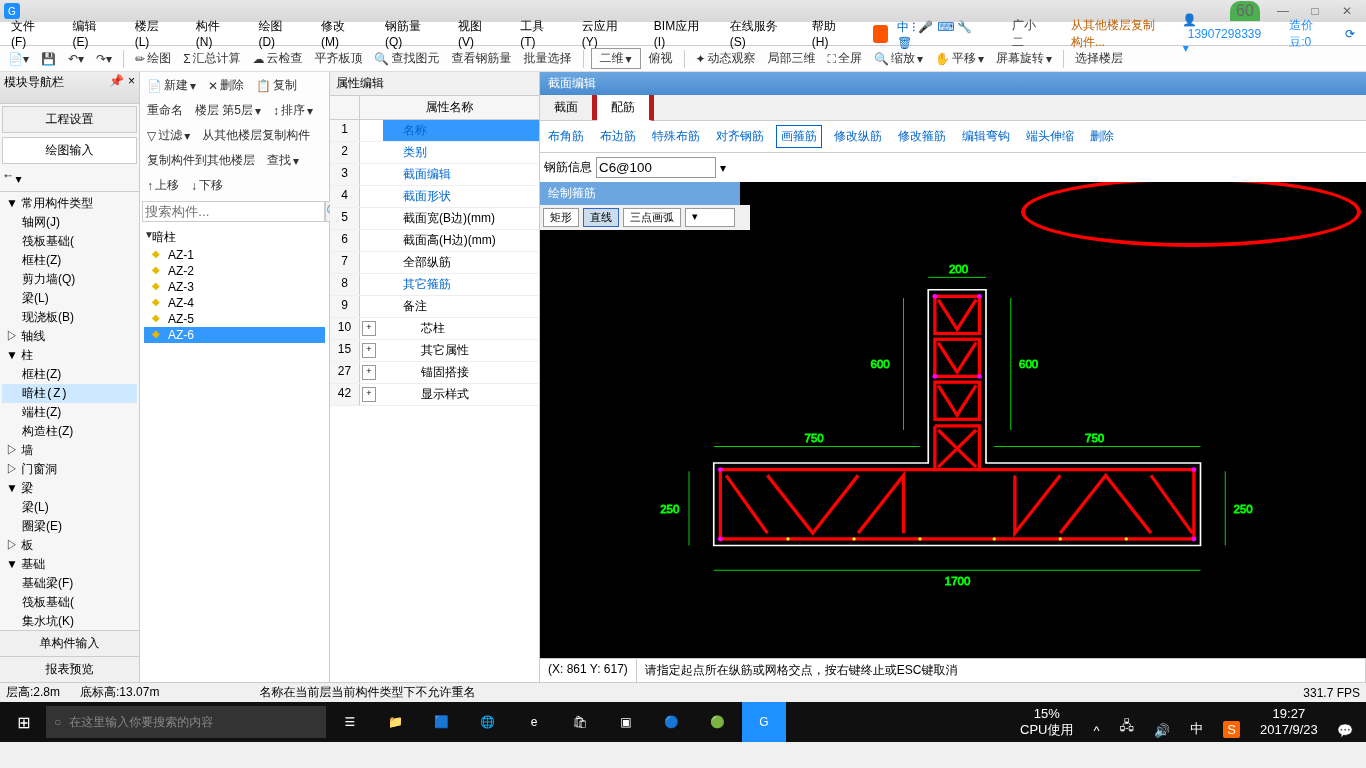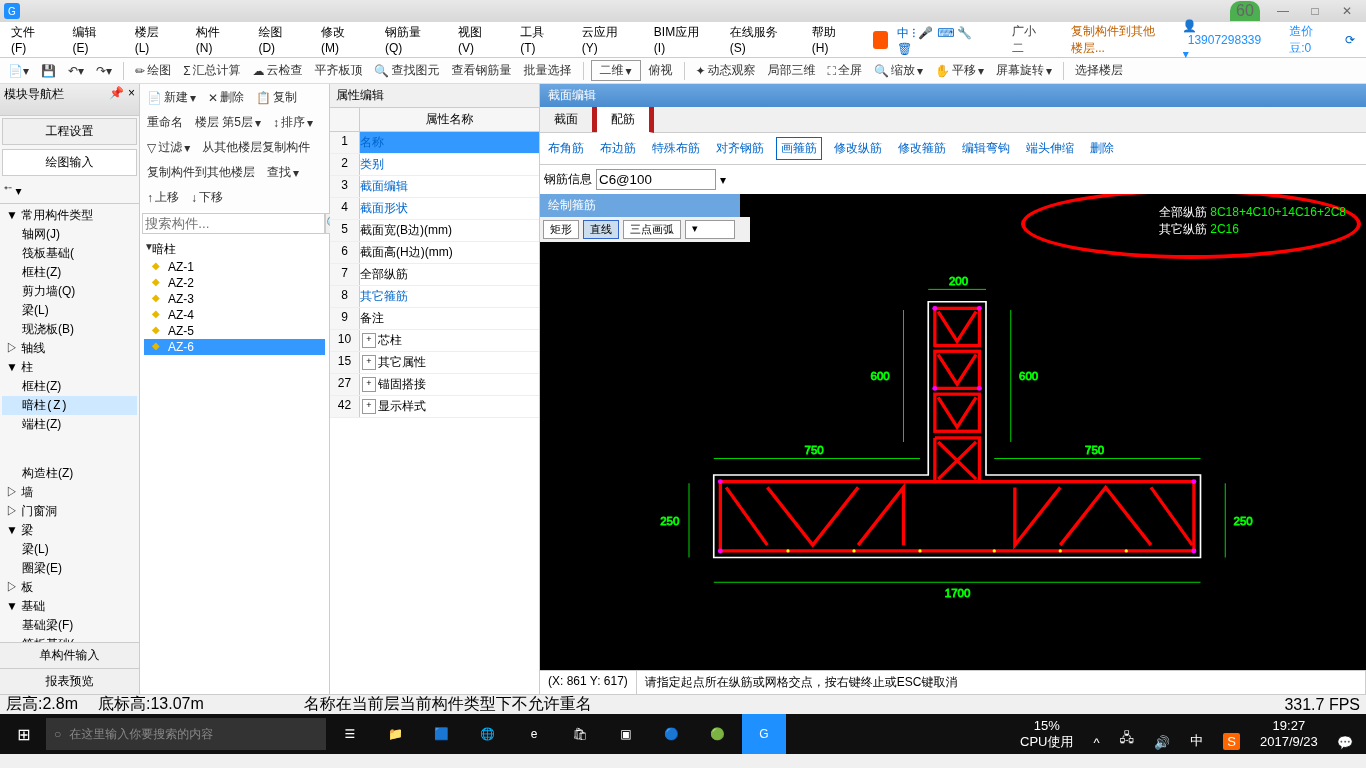--- a/index.html
+++ b/index.html
@@ -3,21 +3,21 @@
 <meta charset="utf-8">
 <style>
 * { box-sizing: border-box; margin: 0; padding: 0; }
 body { font-family: "Microsoft YaHei", SimSun, sans-serif; font-size: 12px; background: #f0f0f0; overflow: hidden; width: 1366px; height: 768px; }
 .titlebar { height: 22px; background: linear-gradient(#e8e8e8,#d8d8d8); display: flex; align-items: center; padding: 0 4px; color: #888; }
 .titlebar .app-icon { width: 16px; height: 16px; background: #1e90ff; border-radius: 3px; margin-right: 4px; display: flex; align-items: center; justify-content: center; color: #fff; font-size: 10px; }
 .titlebar-controls { margin-left: auto; display: flex; gap: 2px; }
 .titlebar-controls span { width: 30px; height: 20px; display: flex; align-items: center; justify-content: center; color: #666; }
 .badge60 { background: #4caf50; color: #fff; border-radius: 10px 10px 0 0; padding: 1px 8px; font-size: 16px; margin-right: 6px; }
 
-.menubar { height: 36px; background: #fff; display: flex; align-items: center; padding: 0 6px; border-bottom: 1px solid #ccc; gap: 19px; }
+.menubar { height: 24px; background: #fff; display: flex; align-items: center; padding: 0 6px; border-bottom: 1px solid #ccc; gap: 19px; }
 .menubar span { padding: 2px 5px; cursor: default; }
 .menubar .ime-icons { margin-left: 4px; display: flex; gap: 4px; align-items: center; }
 .menubar .ime-icons i { width: 18px; height: 18px; background: #ff6600; border-radius: 3px; }
 .menubar .right { margin-left: auto; color: #1e90ff; display: flex; gap: 10px; align-items: center; }
 .menubar .marquee { color: #c06000; }
 
 .toolbar1, .toolbar2 { height: 26px; background: #fdfdfd; border-bottom: 1px solid #ddd; display: flex; align-items: center; padding: 0 4px; gap: 4px; font-size: 12px; }
 .tbtn { display: flex; align-items: center; gap: 2px; padding: 2px 4px; color: #333; }
 .sep { width: 1px; height: 18px; background: #ccc; margin: 0 3px; }
 
@@ -48,21 +48,21 @@
 .content-row { flex: 1; display: flex; }
 
 .propgrid { width: 210px; border-right: 1px solid #ccc; background: #fff; display: flex; flex-direction: column; }
 .propgrid-title { padding: 3px 6px; background: #f0f0f0; border-bottom: 1px solid #ccc; }
 .propgrid-head { display: flex; background: #f6f6f6; border-bottom: 1px solid #ccc; }
 .propgrid-head div:first-child { width: 30px; border-right: 1px solid #ccc; }
 .propgrid-head div:last-child { flex: 1; text-align: center; padding: 3px; }
 .proprow { display: flex; border-bottom: 1px solid #eee; }
 .proprow .num { width: 30px; text-align: center; background: #f6f6f6; border-right: 1px solid #ccc; padding: 2px; }
 .proprow .exp { width: 14px; text-align: center; border: 1px solid #999; font-size: 9px; line-height: 10px; margin: 3px 2px; }
-.proprow .name { flex: 1; padding: 2px 0; }
+.proprow .name { flex: 1; padding: 2px 20px; margin-left: 23px; }
 .proprow.sel .name { background: #3399ff; color: #fff; }
 .proprow.blue .name { color: #0066cc; }
 
 .canvas-area { flex: 1; background: #fff; display: flex; flex-direction: column; position: relative; }
 .canvas-title { background: linear-gradient(#6ba6e0,#4a8cd0); color: #fff; padding: 3px 8px; }
 .canvas-tabs { display: flex; background: #f0f0f0; border-bottom: 1px solid #ccc; }
 .canvas-tabs span { padding: 4px 14px; border-right: 5px solid #b91c1c; }
 .canvas-tabs .active { background: #fff; border-bottom: 1px solid #fff; margin-bottom: -1px; }
 .canvas-toolbar { padding: 4px; display: flex; gap: 8px; border-bottom: 1px solid #ccc; align-items: center; }
 .canvas-toolbar a { color: #0066cc; text-decoration: none; padding: 2px 4px; }
@@ -72,21 +72,21 @@
 .drawpanel { background: #000; flex: 1; position: relative; overflow: hidden; }
 .drawpanel-head { background: #6ba6e0; color: #fff; padding: 3px 8px; width: 200px; }
 .drawpanel-tools { background: #f0f0f0; padding: 3px; display: flex; gap: 4px; width: 210px; }
 .drawpanel-tools span { border: 1px solid #999; padding: 1px 6px; background: #fff; font-size: 11px; }
 .drawpanel-tools .sel { background: #cde; border-color: #36c; }
 
 .hint-legend { position: absolute; top: 10px; right: 20px; color: #fff; font-size: 12px; text-align: left; }
 .hint-legend .g { color: #00ff00; }
 .red-oval { position: absolute; top: -5px; right: 5px; width: 340px; height: 70px; border: 4px solid red; border-radius: 50%; }
 
-.statusbar { height: 20px; background: #f0f0f0; border-top: 1px solid #ccc; display: flex; align-items: center; padding: 0 6px; font-size: 16px; gap: 20px; }
+.statusbar { height: 20px; background: #f0f0f0; border-top: 1px solid #ccc; display: flex; align-items: center; padding: 0 6px; font-size: 12px; gap: 20px; }
 .statusbar .right { margin-left: auto; }
 .canvas-status { display: flex; border-top: 1px solid #ccc; }
 .canvas-status div { padding: 3px 8px; border-right: 1px solid #ccc; }
 
 .taskbar { height: 40px; background: #101010; display: flex; align-items: center; color: #fff; padding: 0 4px; gap: 2px; }
 .taskbar .start { width: 40px; height: 40px; display: flex; align-items: center; justify-content: center; font-size: 16px; }
 .taskbar .search { background: #333; height: 32px; width: 280px; display: flex; align-items: center; padding: 0 8px; color: #888; gap: 8px; }
 .taskbar .ticon { width: 44px; height: 40px; display: flex; align-items: center; justify-content: center; }
 .taskbar .tray { margin-left: auto; display: flex; align-items: flex-end; gap: 20px; padding-right: 8px; font-size: 13px; }
 .taskbar .clock { text-align: center; line-height: 1.2; }
@@ -119,21 +119,21 @@
   <span>云应用(Y)</span>
   <span>BIM应用(I)</span>
   <span>在线服务(S)</span>
   <span>帮助(H)</span>
   <div class="ime-icons">
     <i style="background:#ff5500"></i>
     <span style="color:#0066cc">中 ⁝ 🎤 ⌨ 🔧 🗑</span>
   </div>
   <span style="margin-left:10px;color:#404040">广小二</span>
   <div class="right">
-    <span class="marquee">复制构件到其他楼层...</span>
+    <span class="marquee">从其他楼层复制构件...</span>
     <span>👤 <span>13907298339</span> ▾</span>
     <span>造价豆:0</span>
     <span style="color:#0066cc">⟳</span>
   </div>
 </div>
 
 <div class="toolbar1">
   <span class="tbtn">📄▾</span>
   <span class="tbtn">💾</span>
   <span class="tbtn">↶▾</span>
@@ -188,21 +188,21 @@
         <div class="indent2" style="padding-left: 20px;">  筏板基础(</div>
         <div class="indent2" style="padding-left: 20px;">  框柱(Z)</div>
         <div class="indent2" style="padding-left: 20px;">  剪力墙(Q)</div>
         <div class="indent2" style="padding-left: 20px;">  梁(L)</div>
         <div class="indent2" style="padding-left: 20px;">  现浇板(B)</div>
         <div class="" style="padding-left: 4px;">▷ 轴线</div>
         <div class="" style="padding-left: 4px;">▼ 柱</div>
         <div class="indent2" style="padding-left: 20px;">  框柱(Z)</div>
         <div class="indent2 sel" style="padding-left: 20px;">  暗柱(Z)</div>
         <div class="indent2" style="padding-left: 20px;">  端柱(Z)</div>
-        <div class="indent2" style="padding-left: 20px; margin-top: 30px;">  构造柱(Z)</div>
+        <div class="indent2" style="padding-left: 20px;">  构造柱(Z)</div>
         <div class="" style="padding-left: 4px;">▷ 墙</div>
         <div class="" style="padding-left: 4px;">▷ 门窗洞</div>
         <div class="" style="padding-left: 4px;">▼ 梁</div>
         <div class="indent2" style="padding-left: 20px;">  梁(L)</div>
         <div class="indent2" style="padding-left: 20px;">  圈梁(E)</div>
         <div class="" style="padding-left: 4px;">▷ 板</div>
         <div class="" style="padding-left: 4px;">▼ 基础</div>
         <div class="indent2" style="padding-left: 20px;">  基础梁(F)</div>
         <div class="indent2" style="padding-left: 20px;">  筏板基础(</div>
         <div class="indent2" style="padding-left: 20px;">  集水坑(K)</div>
@@ -343,24 +343,20 @@
         </div>
         <div class="drawpanel">
           <div class="drawpanel-head">绘制箍筋</div>
           <div class="drawpanel-tools">
             <span>矩形</span>
             <span class="sel">直线</span>
             <span>三点画弧</span>
             <span style="width:50px">▾</span>
           </div>
           <div class="red-oval"></div>
-          <div class="hint-legend">
-            <div><span>全部纵筋</span> <span class="g">8C18+4C10+14C16+2C8</span></div>
-            <div><span>其它纵筋</span> <span class="g">2C16</span></div>
-          </div>
           <svg class="section" viewBox="0 0 800 480">
 
             <g stroke="#00ff00" stroke-width="1" fill="#00ff00" font-size="14">
               <line x1="370" y1="55" x2="440" y2="55"></line>
                 <text x="395" y="50">200</text>
               <line x1="340" y1="80" x2="340" y2="240"></line>
                 <text x="300" y="165">600</text>
               <line x1="470" y1="80" x2="470" y2="240"></line>
                 <text x="480" y="165">600</text>
               <line x1="110" y1="260" x2="360" y2="260"></line>

